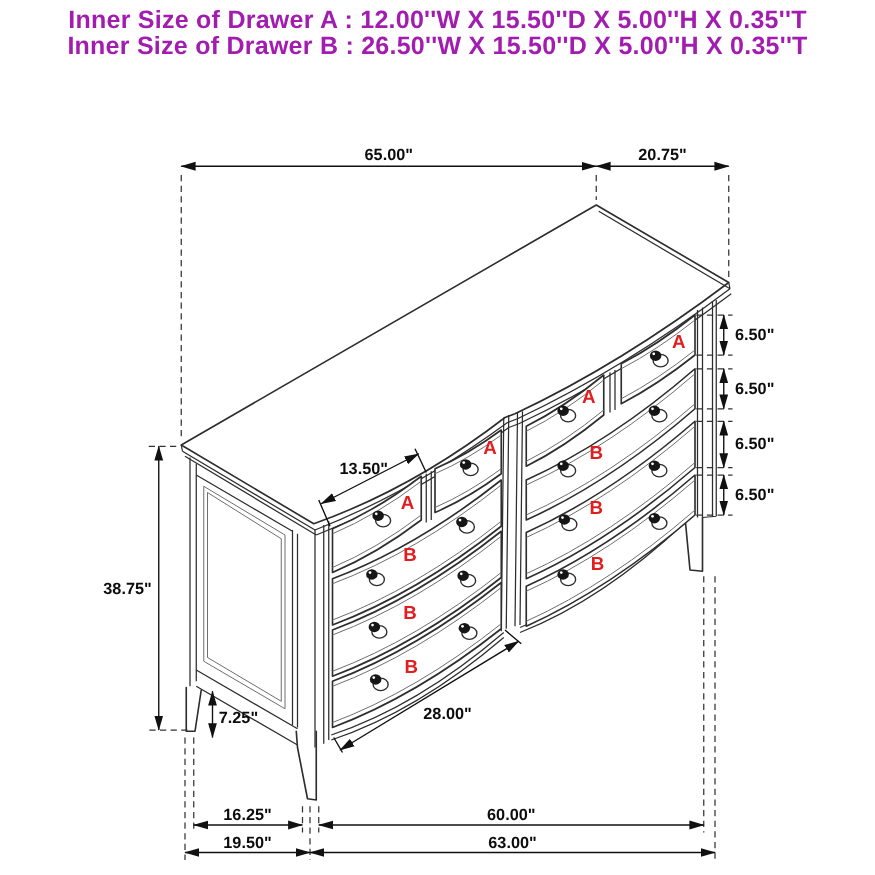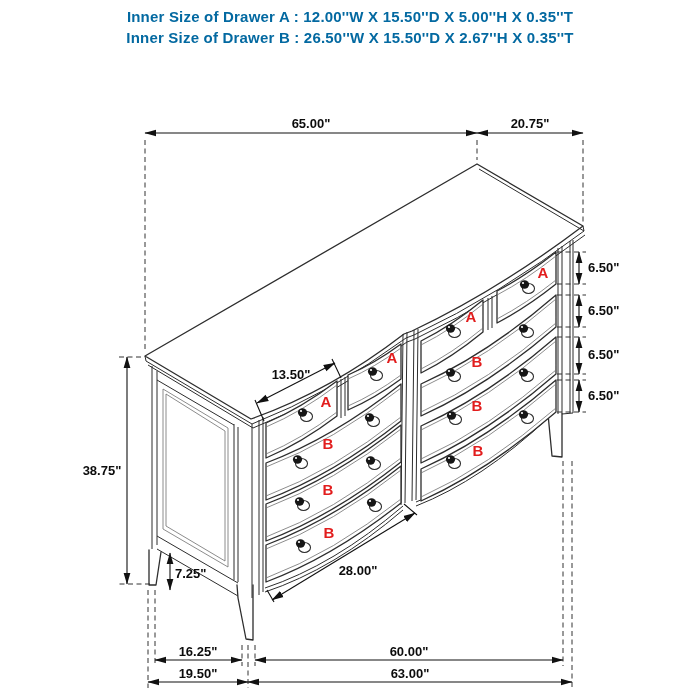--- a/index.html
+++ b/index.html
@@ -1,38 +1,38 @@
 <!DOCTYPE html>
 <html><head>
 <meta charset="utf-8">
 <style>
   html,body{margin:0;padding:0;background:#fff;}
   .canvas{position:relative;width:700px;height:700px;background:#fff;overflow:hidden;
           font-family:"Liberation Sans",sans-serif;}
   .hdr{position:absolute;top:6px;left:0;width:700px;text-align:center;
-       font-weight:bold;font-size:15px;line-height:21px;color:#0369a1;letter-spacing:0.2px;}
+       font-weight:bold;font-size:20px;line-height:21px;color:#a21caf;letter-spacing:0.2px;}
   svg{position:absolute;left:0;top:0;}
   .ln{fill:none;stroke:#2d2d2d;stroke-width:1.3;stroke-linejoin:round;stroke-linecap:round;}
   .lnt{fill:none;stroke:#2d2d2d;stroke-width:1;stroke-linejoin:round;}
   .fillw{fill:#ffffff;}
   .mold{fill:none;stroke:#6e6e6e;stroke-width:0.8;}
   .dim{fill:none;stroke:#111;stroke-width:1.1;}
   .ext{fill:none;stroke:#333;stroke-width:1;stroke-dasharray:5 3.5;}
   .dtxt{font-family:"Liberation Sans",sans-serif;font-weight:bold;font-size:13px;fill:#0c0c0c;}
   .rlab{font-family:"Liberation Sans",sans-serif;font-weight:bold;font-size:15px;}
   .mid{text-anchor:middle;}
 </style>
 </head>
 <body>
 
 <div class="canvas">
 
   <div class="hdr">
     <div>Inner Size of Drawer A : 12.00''W X 15.50''D X 5.00''H X 0.35''T</div>
-    <div>Inner Size of Drawer B : 26.50''W X 15.50''D X 2.67''H X 0.35''T</div>
+    <div>Inner Size of Drawer B : 26.50''W X 15.50''D X 5.00''H X 0.35''T</div>
   </div>
 
   <svg width="700" height="700" viewBox="0 0 700 700">
     <defs>
       <marker id="arr" viewBox="0 0 10 7" refX="9.5" refY="3.5" markerWidth="11" markerHeight="8" orient="auto-start-reverse">
         <path d="M0,0.6 L10,3.5 L0,6.4 Z" fill="#111"></path>
       </marker>
       <g id="knob">
         <ellipse cx="2.5" cy="2.5" rx="6" ry="5" fill="#fff" stroke="#2d2d2d" stroke-width="1.1"></ellipse>
         <ellipse cx="-1.5" cy="-1.5" rx="4.6" ry="4.2" fill="#161616"></ellipse>

